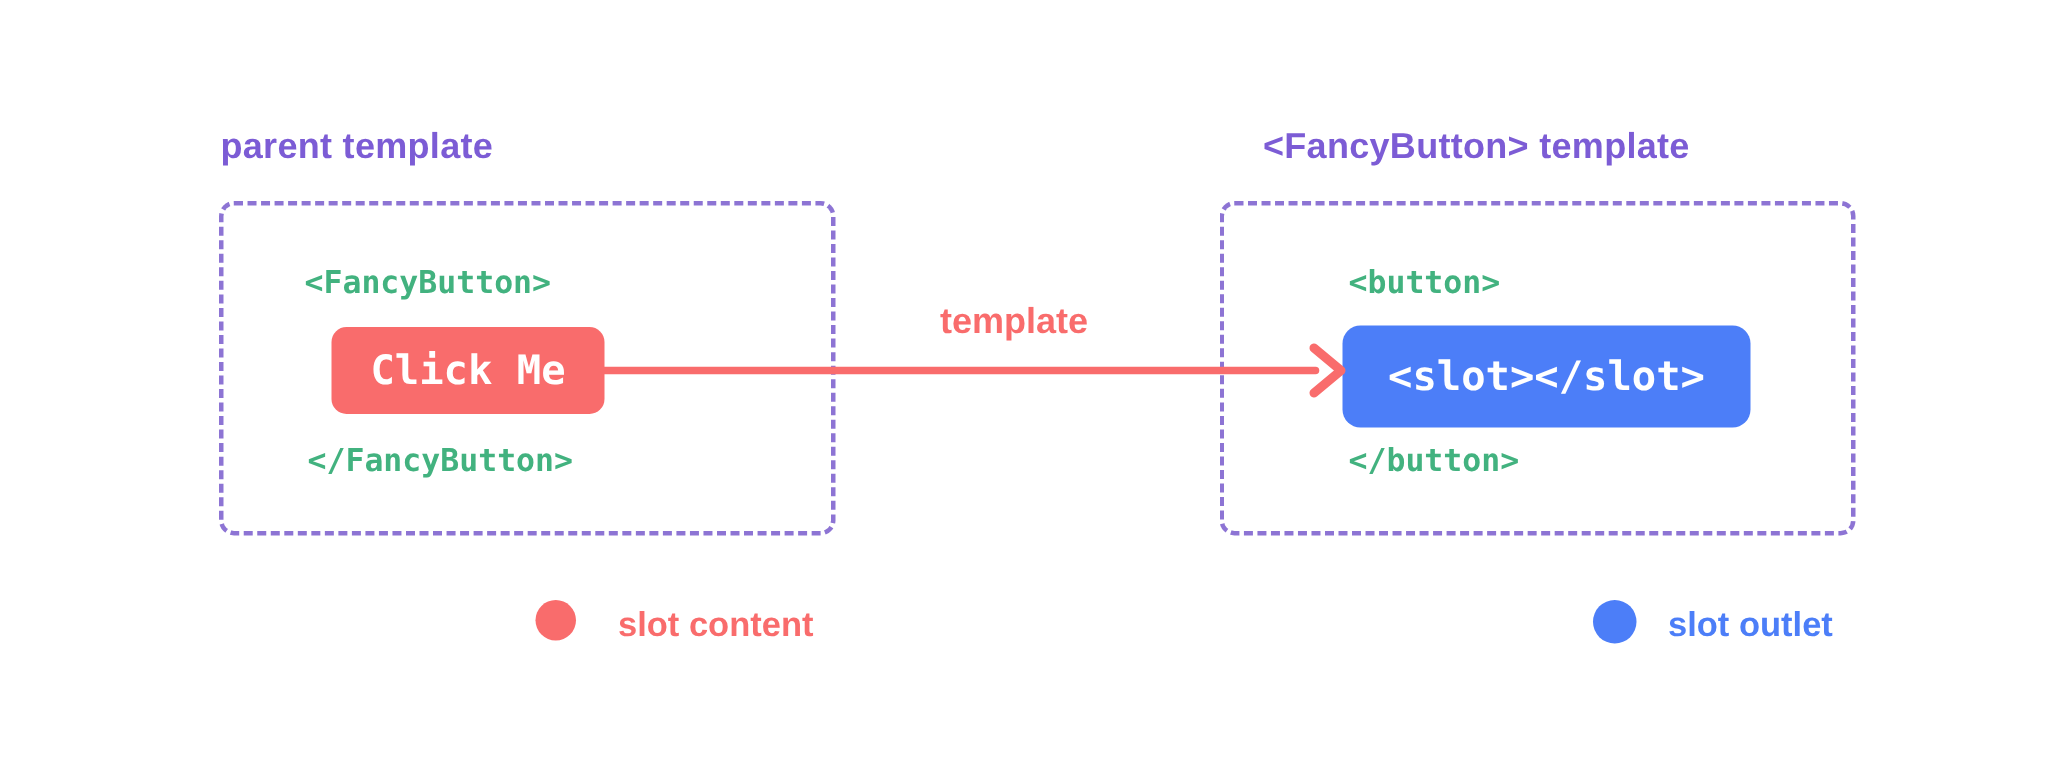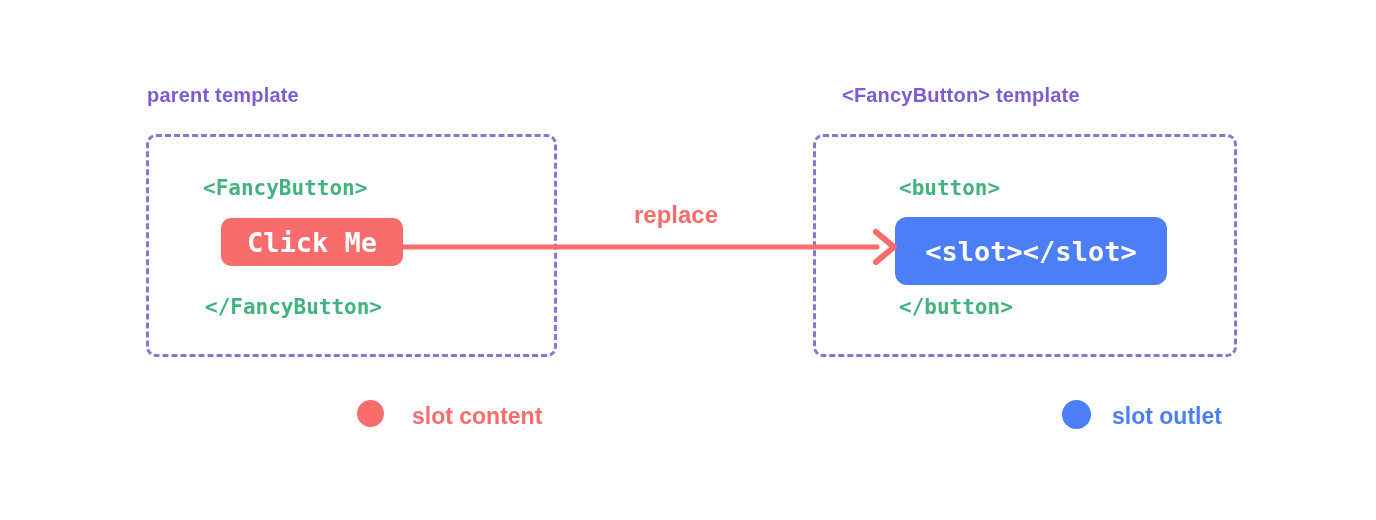--- a/index.html
+++ b/index.html
@@ -15,21 +15,21 @@
     position: relative;
     width: 1376px;
     height: 520px;
     background: #ffffff;
     overflow: hidden;
     font-family: "Liberation Sans", sans-serif;
   }
   .panel-title {
     position: absolute;
     top: 84px;
-    font-size: 20px;
+    font-size: 24px;
     font-weight: 700;
     color: var(--purple-title);
     letter-spacing: 0.2px;
     white-space: nowrap;
   }
   .title-left  { left: 147px; }
   .title-right { left: 842px; }
   .dashed-box {
     position: absolute;
     top: 134px;
@@ -59,21 +59,21 @@
     align-items: center;
     justify-content: center;
     font-family: "DejaVu Sans Mono", "Liberation Mono", monospace;
     font-size: 27px;
     font-weight: 700;
     color: #ffffff;
     white-space: nowrap;
   }
   .click-me {
     left: 221px; top: 218px;
-    width: 182px; height: 48px;
+    width: 182px; height: 58px;
     background: var(--red);
     border-radius: 10px;
   }
   .slot-box {
     left: 895px; top: 217px;
     width: 272px; height: 68px;
     background: var(--blue);
     border-radius: 12px;
   }
   .arrow-svg {
@@ -127,21 +127,21 @@
   <div class="dashed-box box-left"></div>
 
   <div class="code lp-open">&lt;FancyButton&gt;</div>
 
   <div class="chip click-me">
     <span>Click Me</span>
   </div>
 
   <div class="code lp-close">&lt;/FancyButton&gt;</div>
 
-  <div class="replace-label">replace</div>
+  <div class="replace-label">template</div>
 
   <svg class="arrow-svg" viewBox="0 0 500 40" aria-hidden="true">
     <line class="arrow-stroke" x1="0" y1="20" x2="474" y2="20" stroke-width="5"></line>
     <polyline class="arrow-stroke" points="473,5 491,20 473,35" stroke-width="6"></polyline>
   </svg>
 
   <div class="panel-title title-right">&lt;FancyButton&gt; template</div>
 
   <div class="dashed-box box-right"></div>
 

